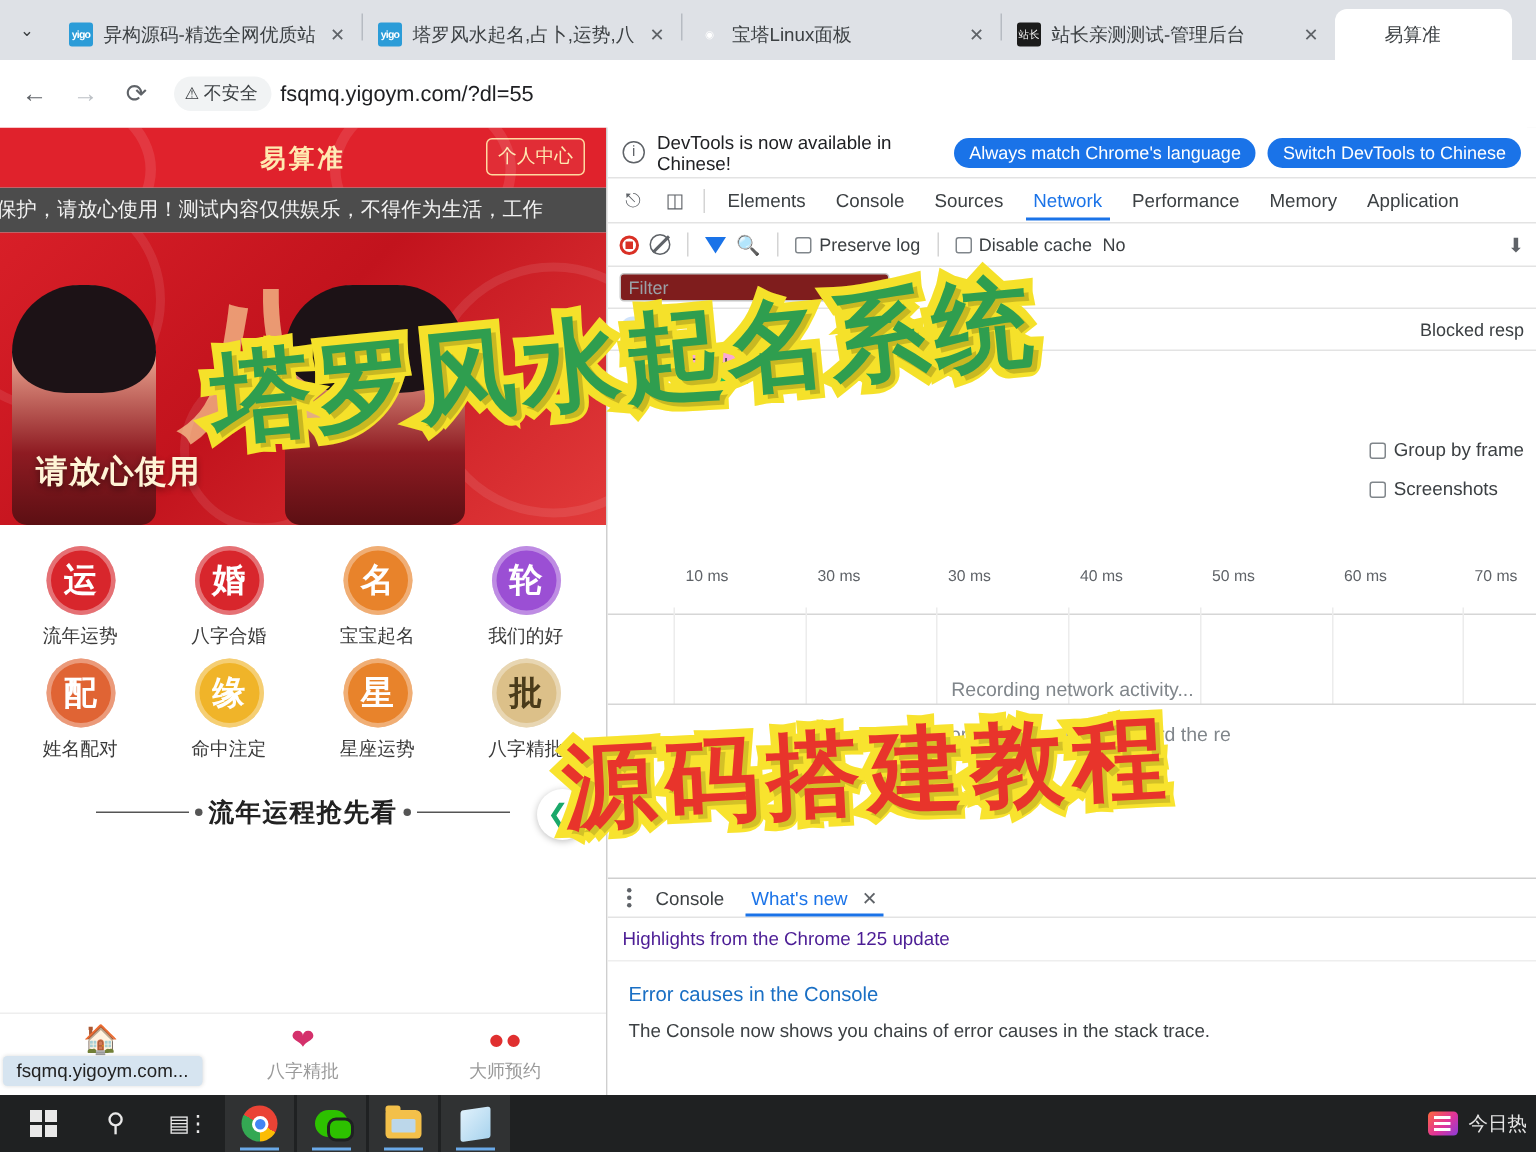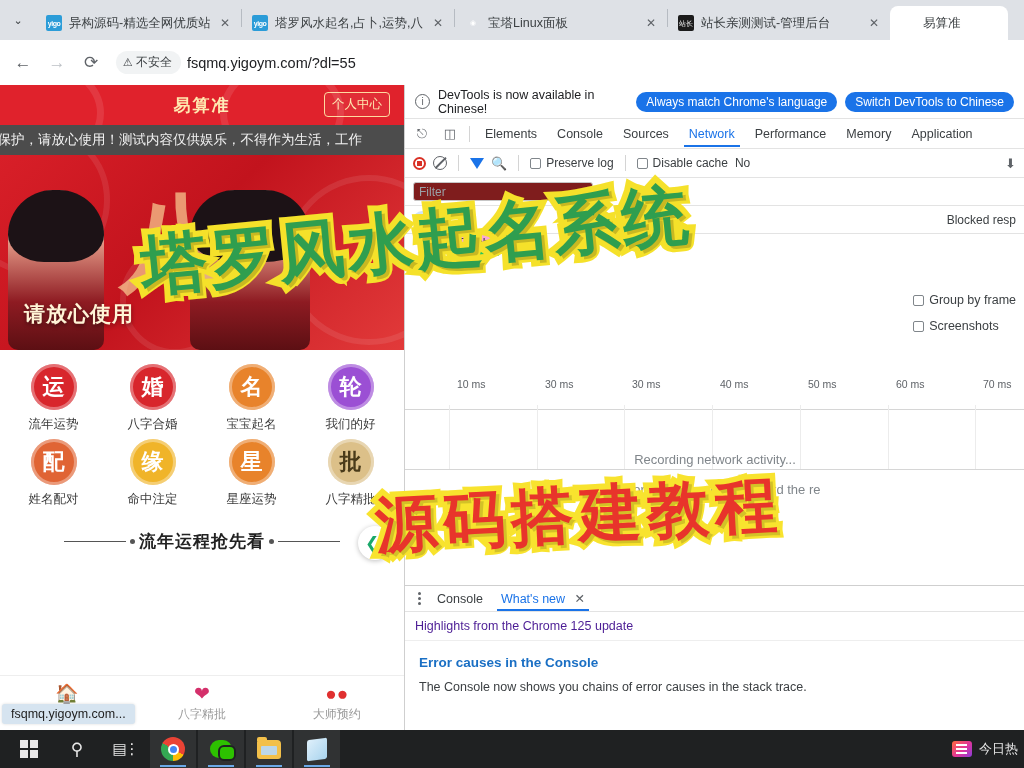--- a/index.html
+++ b/index.html
@@ -290,21 +290,21 @@
   .drawer-tabs {
     height: 26px; display: flex; align-items: center; gap: 2px; padding: 0 6px;
     border-bottom: 1px solid #e3e3e3; font-size: 12.5px;
   }
   .kebab { width: 16px; display:flex;flex-direction:column;align-items:center;gap:2px; }
   .kebab i { width:3px;height:3px;background:#5f6368;border-radius:50%;display:block;}
   .drawer-tab { padding: 4px 8px; color: #3c4043; position: relative; }
   .drawer-tab.active { color: #1a73e8; }
   .drawer-tab.active::after { content:""; position:absolute;left:4px;right:4px;bottom:-1px;height:2px;background:#1a73e8;}
   .drawer-sub { padding: 7px 10px; font-size: 12.5px; color: #4c1d95; border-bottom: 1px solid #eee;}
-  .wn-title { padding: 14px 14px 0; font-size: 13.5px; font-weight: bold; color: #1a6fc4;}
+  .wn-title { padding: 14px 14px 0; font-size: 13.5px; font-weight: normal; color: #1a6fc4;}
   .wn-body { padding: 10px 14px 0; font-size: 12.5px; color: #3c4043;}
 
   
   .ovl {
     position: absolute; font-weight: bold; white-space: nowrap;
     font-family: "DejaVu Sans", "Liberation Sans", sans-serif;
     pointer-events: none;
   }
   .ovl-green {
     left: 140px; top: 196px; font-size: 66px; color: #2f9e4f;

